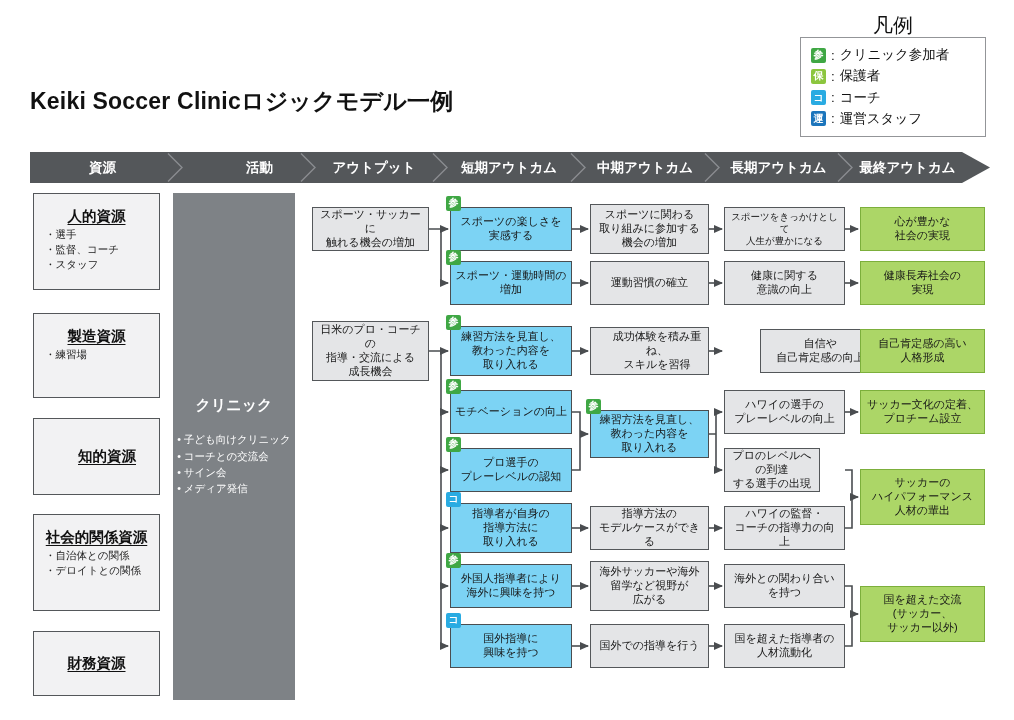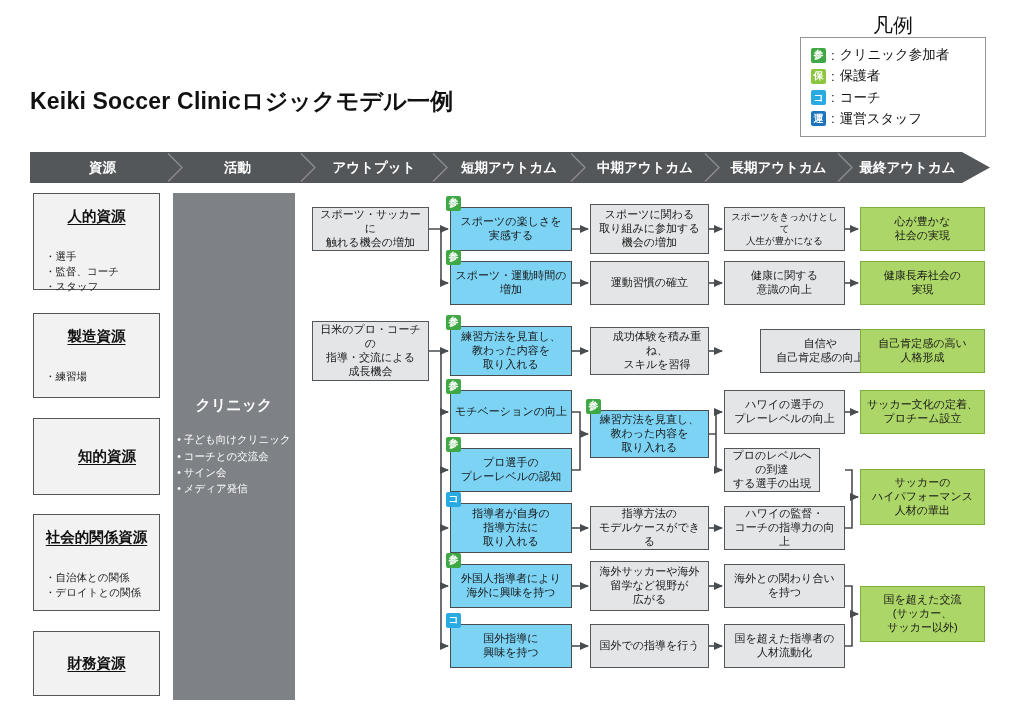--- a/index.html
+++ b/index.html
@@ -7,21 +7,21 @@
   .title{position:absolute;left:30px;top:86px;font-size:23px;font-weight:bold;color:#111;letter-spacing:.2px;}
   
   .box{position:absolute;box-sizing:border-box;display:flex;align-items:center;justify-content:center;
        text-align:center;white-space:pre-line;font-size:11px;line-height:1.27;color:#161616;padding:2px 4px;z-index:2;}
   .gray{background:#E4E5E7;border:1.5px solid #54575A;}
   .blue{background:#7CD3F4;border:1.5px solid #4A4D50;}
   .green{background:#ACD667;border:1.5px solid #7CAF3B;}
   .fs9{font-size:9.5px;}
   
   .res{position:absolute;box-sizing:border-box;background:#F2F2F3;border:1.6px solid #54575A;display:flex;
-       flex-direction:column;align-items:center;justify-content:flex-start;padding-top:13px;gap:23px;z-index:2;}
+       flex-direction:column;align-items:center;justify-content:flex-start;padding-top:13px;gap:1px;z-index:2;}
   .res .r-title{font-size:14.5px;font-weight:bold;text-decoration:underline;text-underline-offset:3px;color:#111;}
   .res .r-bullets{font-size:10.5px;line-height:1.45;text-align:left;align-self:flex-start;padding-left:11px;
                   white-space:pre-line;color:#222;}
   .res.v-center{justify-content:center;padding-top:0;}
   
   .activity{position:absolute;box-sizing:border-box;background:#7E8286;color:#fff;display:flex;flex-direction:column;
             align-items:center;justify-content:center;gap:16px;z-index:2;}
   .activity .a-title{font-size:15px;font-weight:bold;}
   .activity .a-bullets{font-size:10.5px;line-height:1.55;text-align:left;white-space:pre-line;}
   
@@ -80,21 +80,21 @@
     <g stroke="#8A8D90" stroke-width="1.4" fill="none">
       <polyline points="168,153.5 182,167.5 168,181.5"></polyline>
       <polyline points="301,153.5 315,167.5 301,181.5"></polyline>
       <polyline points="433,153.5 447,167.5 433,181.5"></polyline>
       <polyline points="571,153.5 585,167.5 571,181.5"></polyline>
       <polyline points="705,153.5 719,167.5 705,181.5"></polyline>
       <polyline points="838,153.5 852,167.5 838,181.5"></polyline>
     </g>
   </svg>
   <div class="hdr-label" style="left:30px;width:145px;">資源</div>
-  <div class="hdr-label" style="left:171px;width:133px;">活動</div>
+  <div class="hdr-label" style="left:193px;width:133px;">活動</div>
   <div class="hdr-label" style="left:308px;width:132px;">アウトプット</div>
   <div class="hdr-label" style="left:440px;width:138px;">短期アウトカム</div>
   <div class="hdr-label" style="left:578px;width:134px;">中期アウトカム</div>
   <div class="hdr-label" style="left:712px;width:133px;">長期アウトカム</div>
   <div class="hdr-label" style="left:845px;width:125px;">最終アウトカム</div>
 
   <svg class="layer" width="1014" height="720">
     <defs>
       <marker id="arr" markerWidth="9" markerHeight="8" refX="8" refY="4" orient="auto" markerUnits="userSpaceOnUse">
         <path d="M0,0 L9,4 L0,8 z" fill="#4A4D50"></path>

